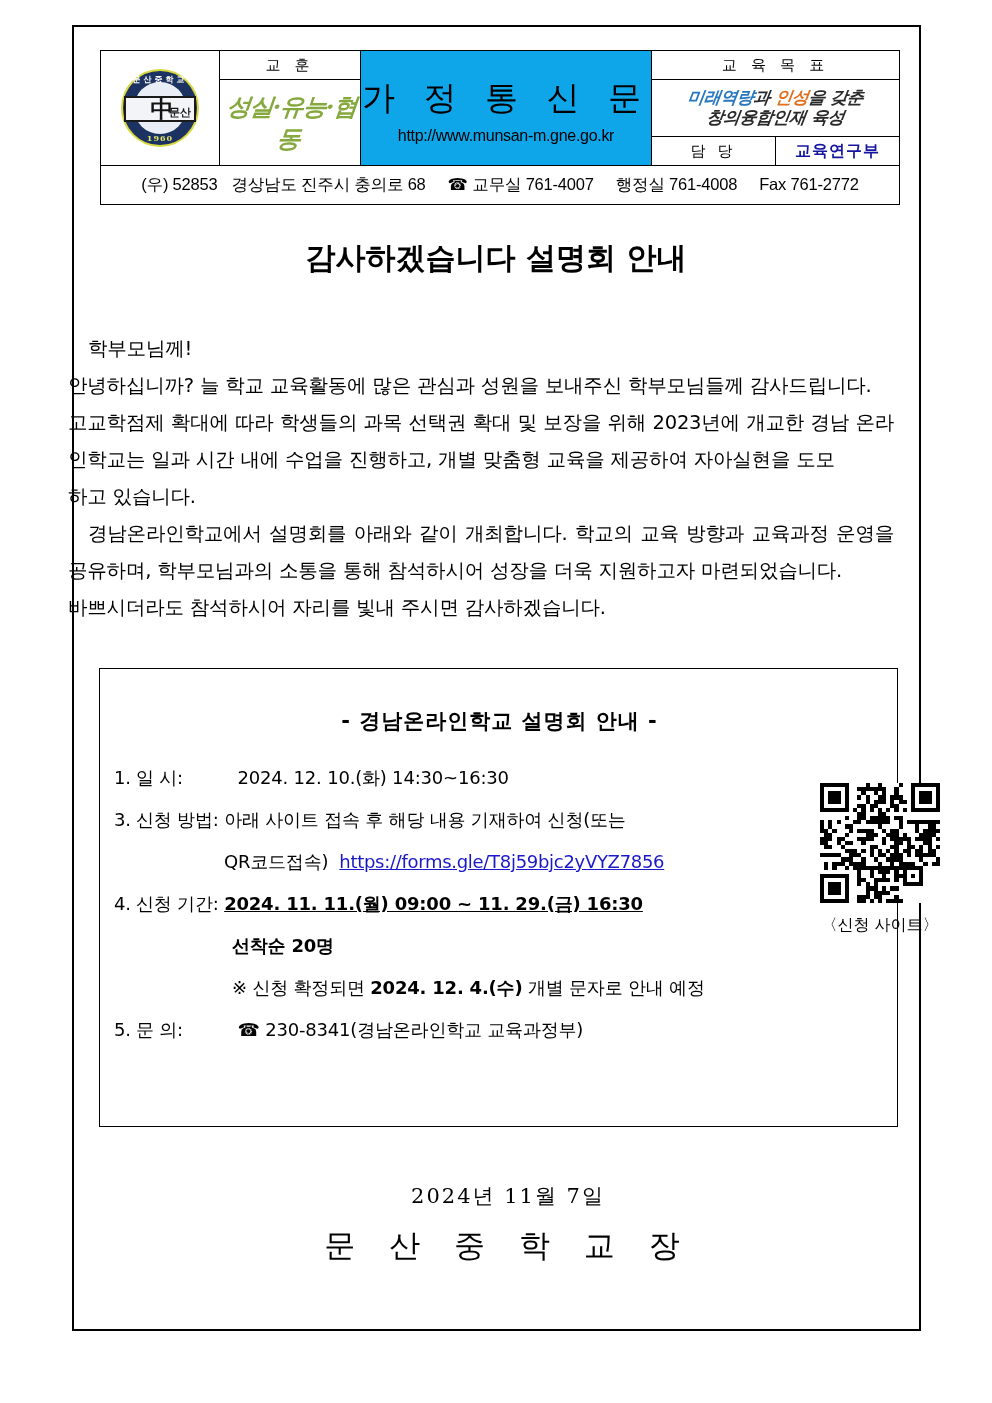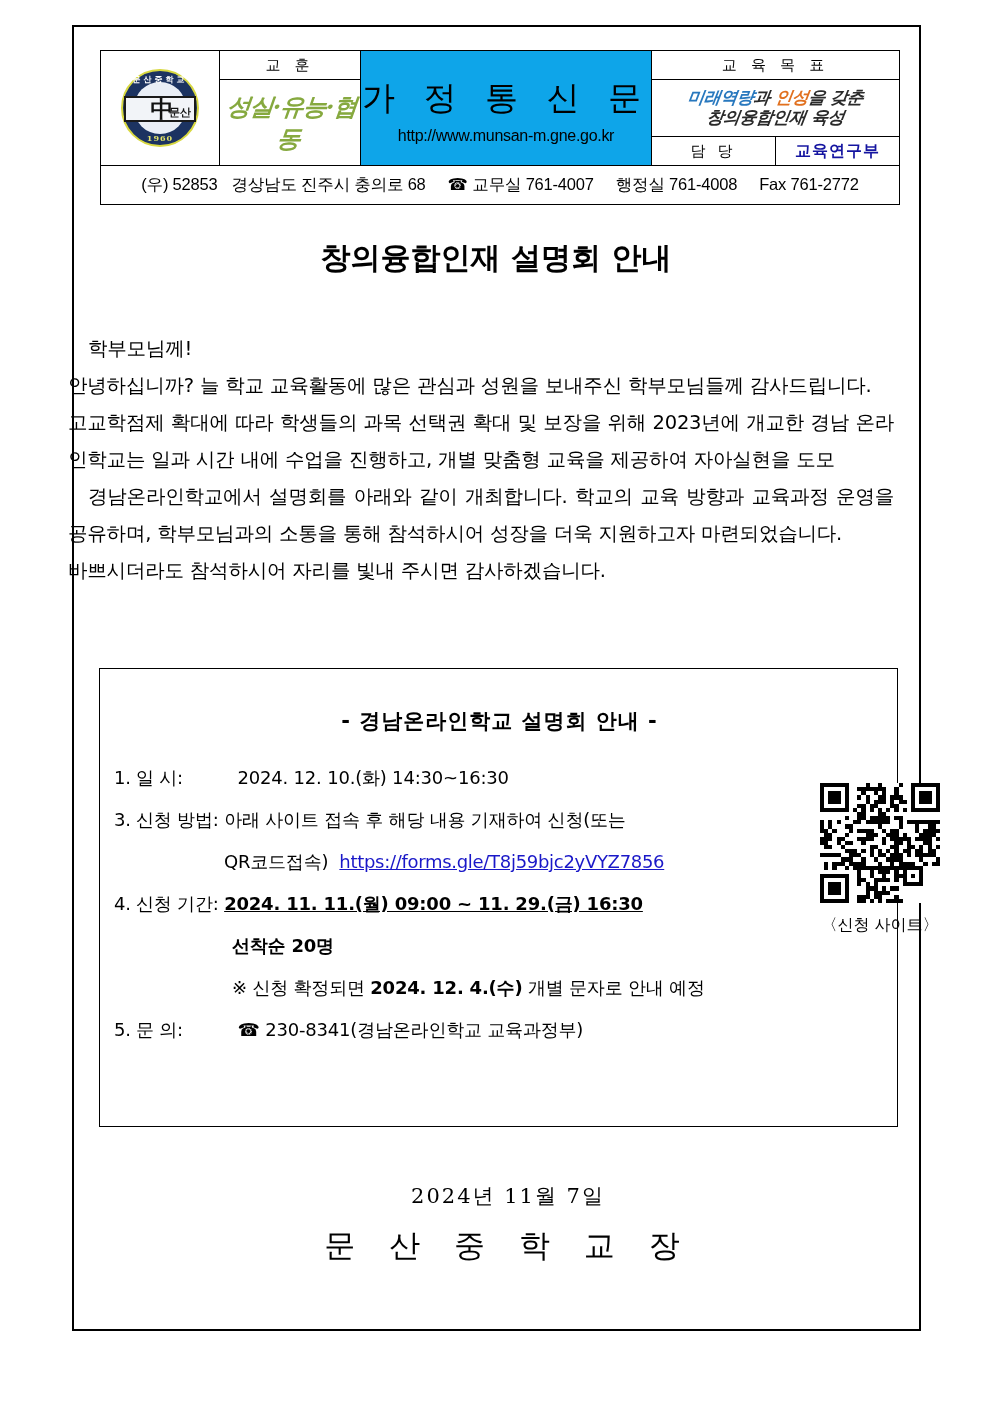--- a/index.html
+++ b/index.html
@@ -359,26 +359,27 @@
     <tr>
       <td class="cell-address" colspan="5">
         <span class="addr-inner">(우) 52853</span><span class="addr-gap-s"></span><span class="addr-inner">경상남도 진주시 충의로 68</span><span class="addr-gap-m"></span><span class="addr-inner">☎</span> <span class="addr-inner">교무실</span> <span class="addr-inner">761-4007</span><span class="addr-gap-m"></span><span class="addr-inner">행정실</span> <span class="addr-inner">761-4008</span><span class="addr-gap-m"></span><span class="addr-inner">Fax</span> <span class="addr-inner">761-2772</span>
       </td>
     </tr>
   </tbody>
     </table>
 
 </div>
 
-<div id="doc-title">창의융합인재 설명회 안내</div>
+<div id="doc-title">감사하겠습니다 설명회 안내</div>
 
 <div id="body-text">
   <p class="indent nojust">학부모님께!</p>
   <p class="nojust">안녕하십니까? 늘 학교 교육활동에 많은 관심과 성원을 보내주신 학부모님들께 감사드립니다.</p>
   <p>고교학점제 확대에 따라 학생들의 과목 선택권 확대 및 보장을 위해 2023년에 개교한 경남 온라인학교는 일과 시간 내에 수업을 진행하고, 개별 맞춤형 교육을 제공하여 자아실현을 도모</p>
+  <p class="nojust">하고 있습니다.</p>
   <p class="indent">경남온라인학교에서 설명회를 아래와 같이 개최합니다. 학교의 교육 방향과 교육과정 운영을 공유하며, 학부모님과의 소통을 통해 참석하시어 성장을 더욱 지원하고자 마련되었습니다.</p>
   <p class="nojust">바쁘시더라도 참석하시어 자리를 빛내 주시면 감사하겠습니다.</p>
 </div>
 
 <div id="info-box">
 
   <div id="info-title">-  경남온라인학교  설명회  안내  -</div>
 
   <div class="info-list">
 

